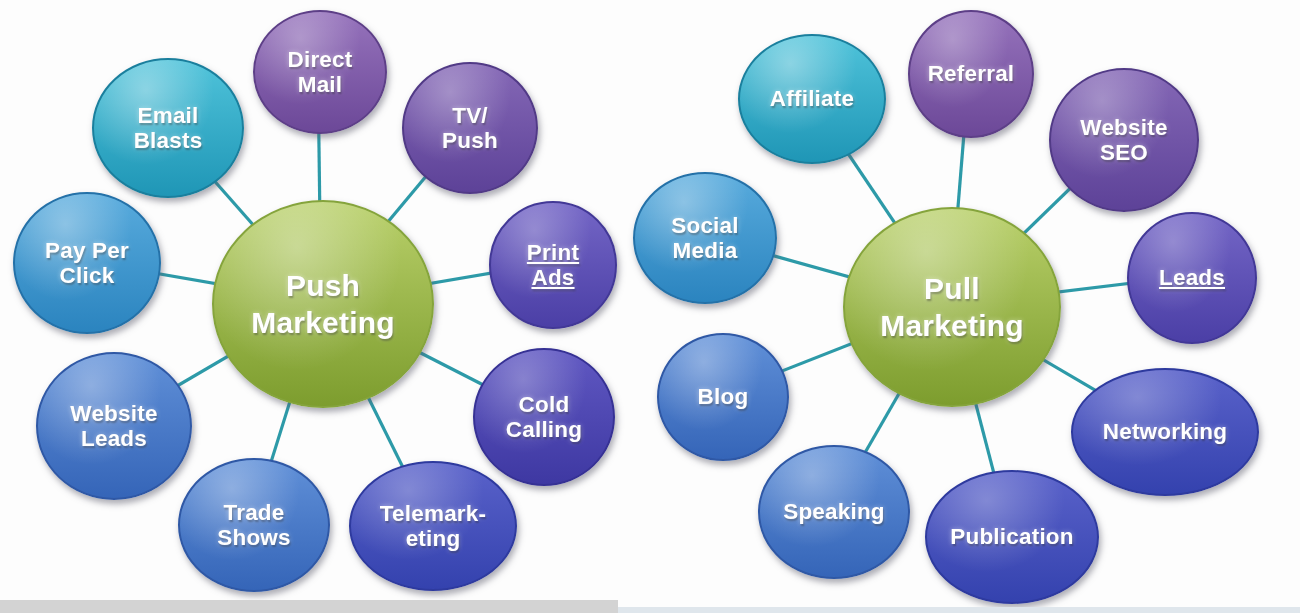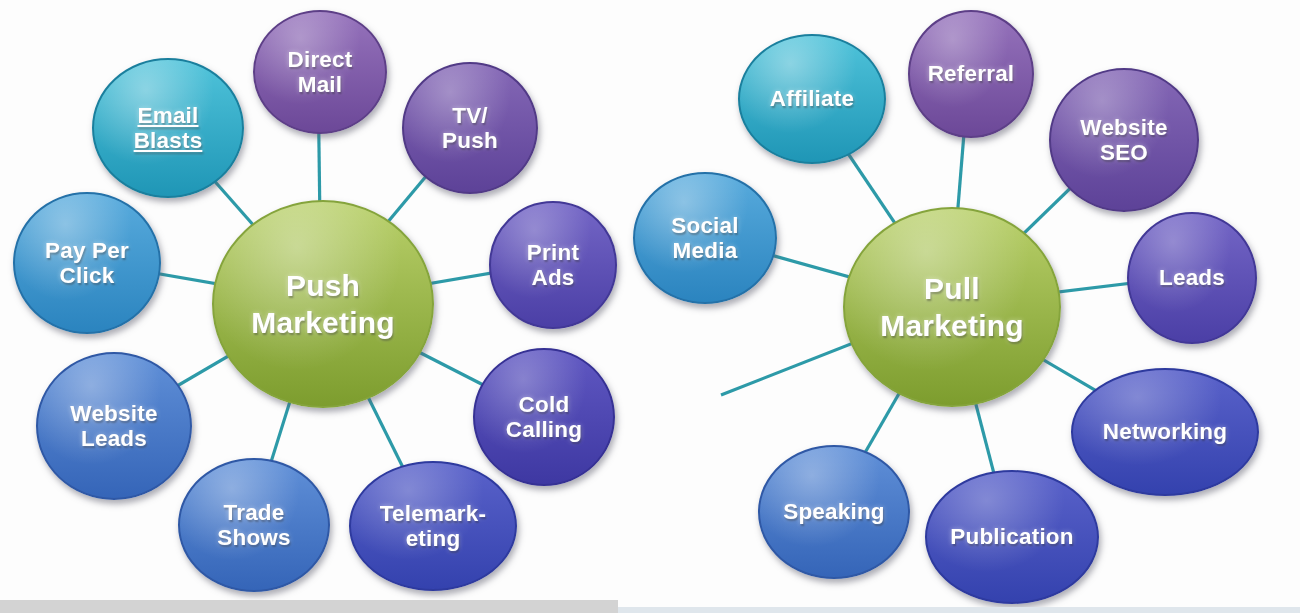--- a/index.html
+++ b/index.html
@@ -25,21 +25,21 @@
     text-shadow:0 0 5px rgba(255,255,255,.45),1px 2px 2px rgba(0,0,0,.35);
   }
   .node .lbl{white-space:pre-line;}
   .sat{font-size:22.5px;}
   .hub{font-size:30px;line-height:1.25;}
   .c-cyan  {background:radial-gradient(ellipse at 35% 22%,rgba(255,255,255,.38),rgba(255,255,255,0) 50%),linear-gradient(180deg,var(--cyan-1) 0%,var(--cyan-2) 100%);border:2px solid var(--cyan-b);}
   .c-sky   {background:radial-gradient(ellipse at 35% 22%,rgba(255,255,255,.35),rgba(255,255,255,0) 50%),linear-gradient(180deg,var(--sky-1) 0%,var(--sky-2) 100%);border:2px solid var(--sky-b);}
   .c-steel {background:radial-gradient(ellipse at 35% 22%,rgba(255,255,255,.33),rgba(255,255,255,0) 50%),linear-gradient(180deg,var(--steel-1) 0%,var(--steel-2) 100%);border:2px solid var(--steel-b);}
   .c-purple{background:radial-gradient(ellipse at 35% 22%,rgba(255,255,255,.30),rgba(255,255,255,0) 50%),linear-gradient(180deg,var(--purple-1) 0%,var(--purple-2) 100%);border:2px solid var(--purple-b);}
   .c-violet{background:radial-gradient(ellipse at 35% 22%,rgba(255,255,255,.30),rgba(255,255,255,0) 50%),linear-gradient(180deg,var(--violet-1) 0%,var(--violet-2) 100%);border:2px solid var(--violet-b);}
-  .c-iviolet{background:radial-gradient(ellipse at 35% 22%,rgba(255,255,255,.28),rgba(255,255,255,0) 50%),linear-gradient(180deg,var(--iviolet-1) 0%,var(--iviolet-2) 100%);border:2px solid var(--iviolet-b);}
+  .c-iviolet{background:radial-gradient(ellipse at 35% 22%,rgba(255,255,255,.28),rgba(255,255,255,0) 50%),linear-gradient(180deg,var(--iviolet-1) 0%,var(--iviolet-2) 100%);border:2px solid var(--iviolet-b);text-decoration:underline;}
   .c-indigo{background:radial-gradient(ellipse at 35% 22%,rgba(255,255,255,.28),rgba(255,255,255,0) 50%),linear-gradient(180deg,var(--indigo-1) 0%,var(--indigo-2) 100%);border:2px solid var(--indigo-b);}
   .c-royal {background:radial-gradient(ellipse at 35% 22%,rgba(255,255,255,.28),rgba(255,255,255,0) 50%),linear-gradient(180deg,var(--royal-1) 0%,var(--royal-2) 100%);border:2px solid var(--royal-b);text-align:center;}
   .c-green {background:radial-gradient(ellipse at 38% 22%,rgba(255,255,255,.35),rgba(255,255,255,0) 55%),linear-gradient(180deg,var(--green-1) 0%,var(--green-2) 100%);border:2px solid var(--green-b);}
   .bottom-gray{
     position:absolute;left:0;top:600px;width:618px;height:13px;
     background:#d3d3d3;
   }
   .bottom-light{
     position:absolute;left:618px;top:607px;width:682px;height:6px;
     background:#dfe6ec;
@@ -66,21 +66,21 @@
     <line x1="950" y1="305" x2="969" y2="72"></line>
     <line x1="950" y1="305" x2="1122" y2="138"></line>
     <line x1="950" y1="305" x2="1190" y2="276"></line>
     <line x1="950" y1="305" x2="1163" y2="430"></line>
     <line x1="950" y1="305" x2="1010" y2="535"></line>
     <line x1="950" y1="305" x2="832" y2="510"></line>
     <line x1="950" y1="305" x2="721" y2="395"></line>
     <line x1="950" y1="305" x2="703" y2="236"></line>
   </svg>
 
-  <div class="node sat c-cyan" style="left:92px;top:58px;width:148px;height:136px;text-decoration:underline;"><span class="lbl">Email
+  <div class="node sat c-cyan" style="left:92px;top:58px;width:148px;height:136px;"><span class="lbl">Email
 Blasts</span></div>
   <div class="node sat c-purple" style="left:253px;top:10px;width:130px;height:120px;"><span class="lbl">Direct
 Mail</span></div>
   <div class="node sat c-violet" style="left:402px;top:62px;width:132px;height:128px;"><span class="lbl">TV/
 Push</span></div>
   <div class="node sat c-iviolet" style="left:489px;top:201px;width:124px;height:124px;"><span class="lbl">Print
 Ads</span></div>
   <div class="node sat c-indigo" style="left:473px;top:348px;width:138px;height:134px;"><span class="lbl">Cold
 Calling</span></div>
   <div class="node sat c-royal" style="left:349px;top:461px;width:164px;height:126px;"><span class="lbl">Telemark-
@@ -95,20 +95,21 @@
 Marketing</span></div>
 
   <div class="node sat c-cyan" style="left:738px;top:34px;width:144px;height:126px;"><span class="lbl">Affiliate</span></div>
   <div class="node sat c-purple" style="left:908px;top:10px;width:122px;height:124px;"><span class="lbl">Referral</span></div>
   <div class="node sat c-violet" style="left:1049px;top:68px;width:146px;height:140px;"><span class="lbl">Website
 SEO</span></div>
   <div class="node sat c-iviolet" style="left:1127px;top:212px;width:126px;height:128px;"><span class="lbl">Leads</span></div>
   <div class="node sat c-royal" style="left:1071px;top:368px;width:184px;height:124px;"><span class="lbl">Networking</span></div>
   <div class="node sat c-steel" style="left:758px;top:445px;width:148px;height:130px;"><span class="lbl">Speaking</span></div>
   <div class="node sat c-royal" style="left:925px;top:470px;width:170px;height:130px;"><span class="lbl">Publication</span></div>
+  <div class="node sat c-steel" style="left:657px;top:333px;width:128px;height:124px;"><span class="lbl">Blog</span></div>
   <div class="node sat c-sky" style="left:633px;top:172px;width:140px;height:128px;"><span class="lbl">Social
 Media</span></div>
   <div class="node hub c-green" style="left:843px;top:207px;width:214px;height:196px;"><span class="lbl">Pull
 Marketing</span></div>
 
   <div class="bottom-gray"></div>
   <div class="bottom-light"></div>
 </div>
 
 </body></html>

